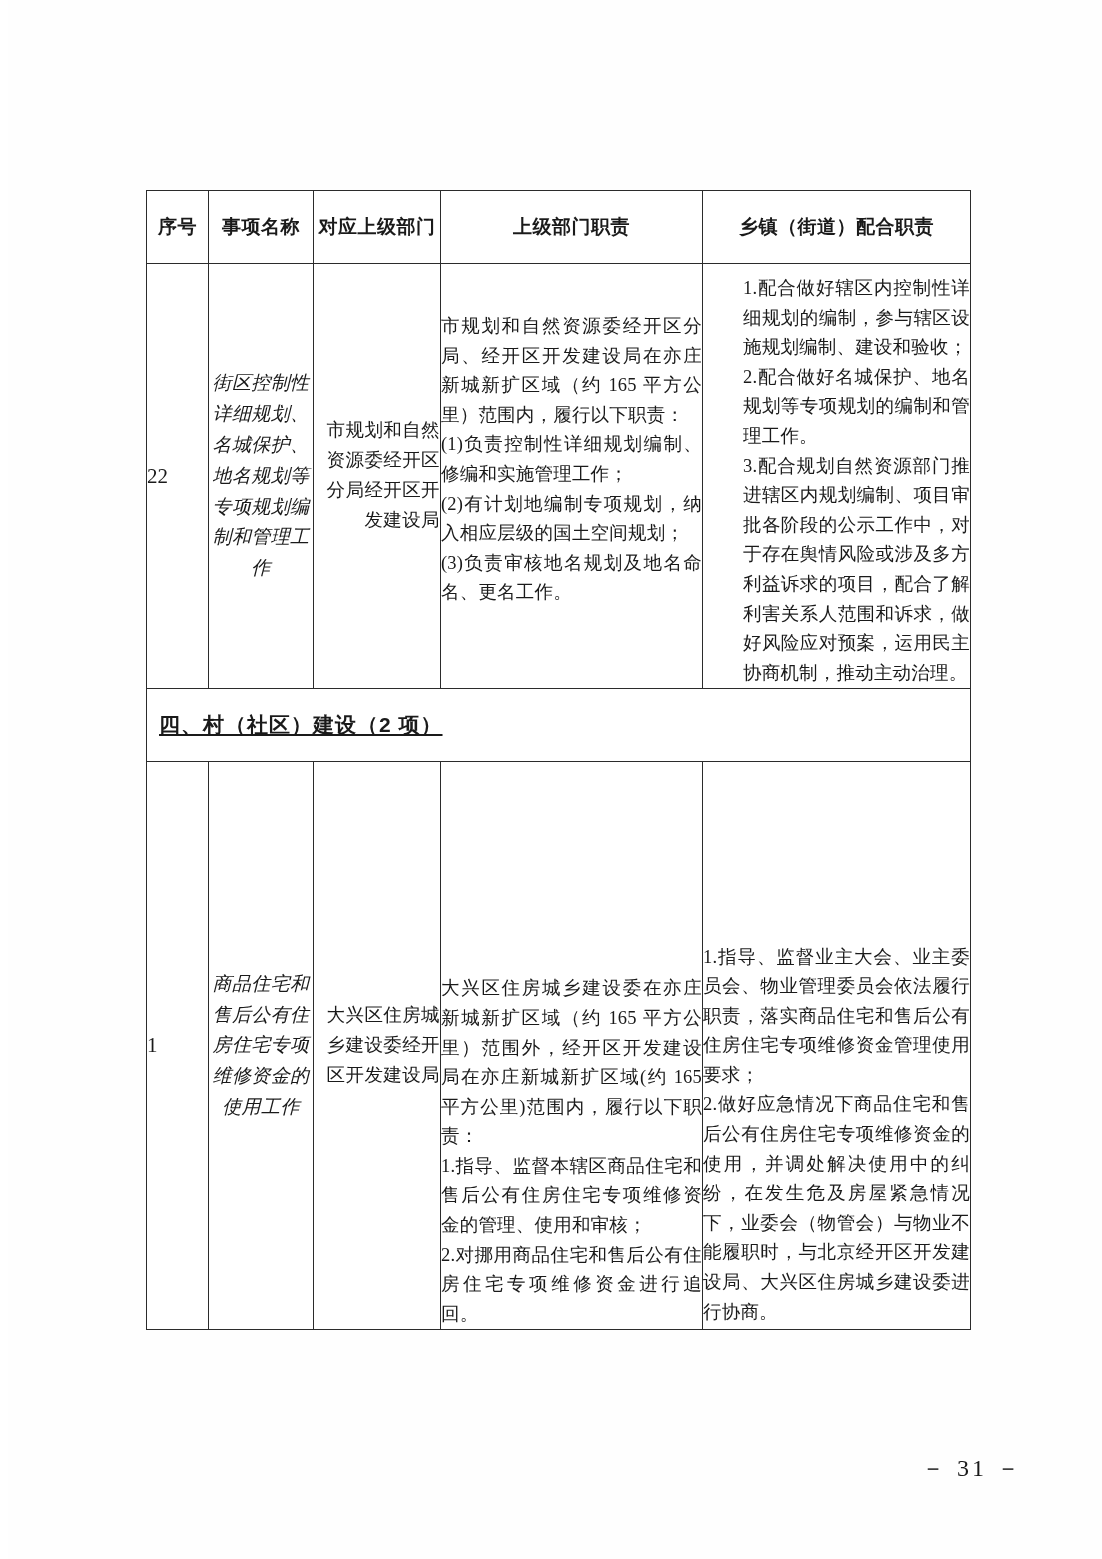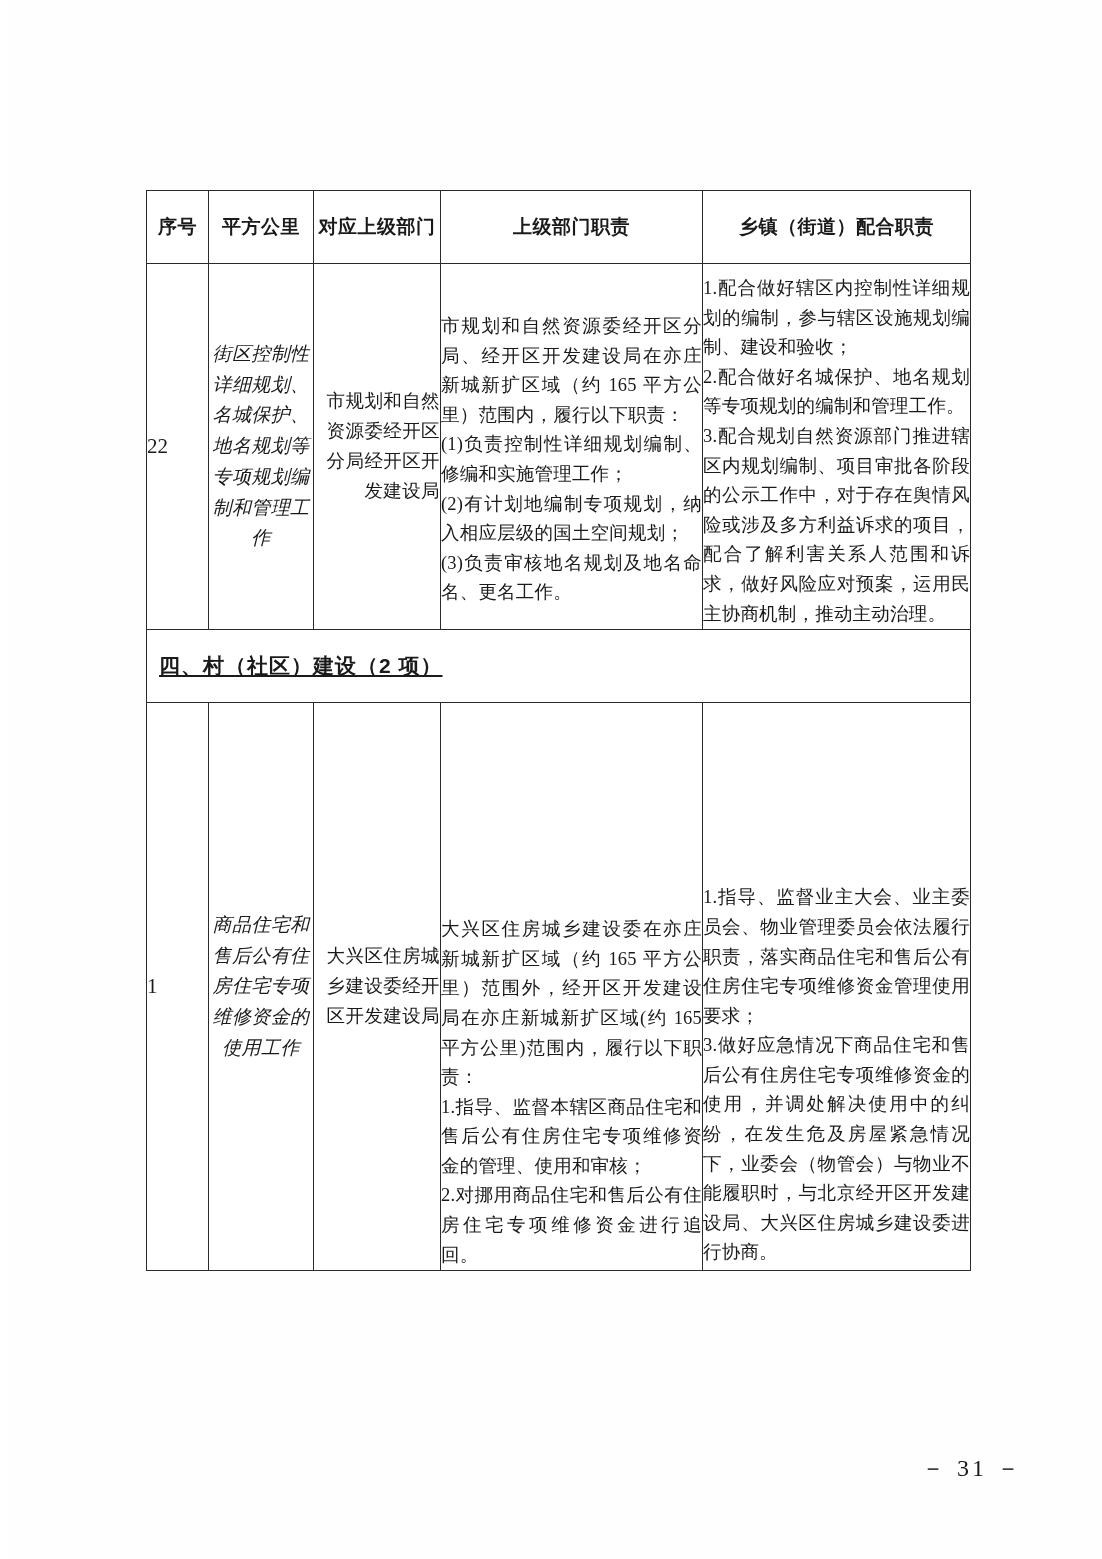--- a/index.html
+++ b/index.html
@@ -91,21 +91,21 @@
   }
   .cell-duty p, .cell-coop p {
     margin: 0;
     text-align: justify;
     text-justify: inter-character;
   }
   .cell-duty p:first-line, .cell-coop p:first-line { }
 
   .row-22 .cell-duty, .row-22 .cell-coop { vertical-align: top; }
   .row-22 .cell-duty { padding-top: 48px; }
-  .row-22 .cell-coop { padding-top: 10px; }
+  .row-22 .cell-coop { padding-top: 10px; padding-left: 40px; }
 
   .row-1 .cell-duty  { padding-top: 212px; }
   .row-1 .cell-coop  { padding-top: 178px; }
 
   
   .section-row td {
     height: 60px;
     text-align: left;
     font-weight: bold;
     font-size: 21px;
@@ -136,21 +136,21 @@
     <colgroup>
       <col class="col-seq">
       <col class="col-name">
       <col class="col-dept">
       <col class="col-duty">
       <col class="col-coop">
     </colgroup>
     <tbody>
       <tr class="hdr">
         <td>序号</td>
-        <td>平方公里</td>
+        <td>事项名称</td>
         <td>对应上级部门</td>
         <td>上级部门职责</td>
         <td>乡镇（街道）配合职责</td>
       </tr>
 
       <tr class="row-22">
         <td class="cell-seq">22</td>
         <td class="cell-name" style="white-space: pre-line;">街区控制性详细规划、名城保护、地名规划等专项规划编制和管理工作</td>
         <td class="cell-dept" style="white-space: pre-line;">市规划和自然资源委经开区分局经开区开发建设局</td>
         <td class="cell-duty">
@@ -174,21 +174,21 @@
         <td class="cell-seq">1</td>
         <td class="cell-name" style="white-space: pre-line;">商品住宅和售后公有住房住宅专项维修资金的使用工作</td>
         <td class="cell-dept" style="white-space: pre-line;">大兴区住房城乡建设委经开区开发建设局</td>
         <td class="cell-duty">
             <p style="white-space: pre-line;">大兴区住房城乡建设委在亦庄新城新扩区域（约 165 平方公里）范围外，经开区开发建设局在亦庄新城新扩区域(约 165 平方公里)范围内，履行以下职责：
 1.指导、监督本辖区商品住宅和售后公有住房住宅专项维修资金的管理、使用和审核；
 2.对挪用商品住宅和售后公有住房住宅专项维修资金进行追回。</p>
           </td>
         <td class="cell-coop">
             <p style="white-space: pre-line;">1.指导、监督业主大会、业主委员会、物业管理委员会依法履行职责，落实商品住宅和售后公有住房住宅专项维修资金管理使用要求；
-3.做好应急情况下商品住宅和售后公有住房住宅专项维修资金的使用，并调处解决使用中的纠纷，在发生危及房屋紧急情况下，业委会（物管会）与物业不能履职时，与北京经开区开发建设局、大兴区住房城乡建设委进行协商。</p>
+2.做好应急情况下商品住宅和售后公有住房住宅专项维修资金的使用，并调处解决使用中的纠纷，在发生危及房屋紧急情况下，业委会（物管会）与物业不能履职时，与北京经开区开发建设局、大兴区住房城乡建设委进行协商。</p>
           </td>
       </tr>
     </tbody>
   </table>
 
   <div class="page-number">－ 31 －</div>
 
 </div>
 
 </body></html>

